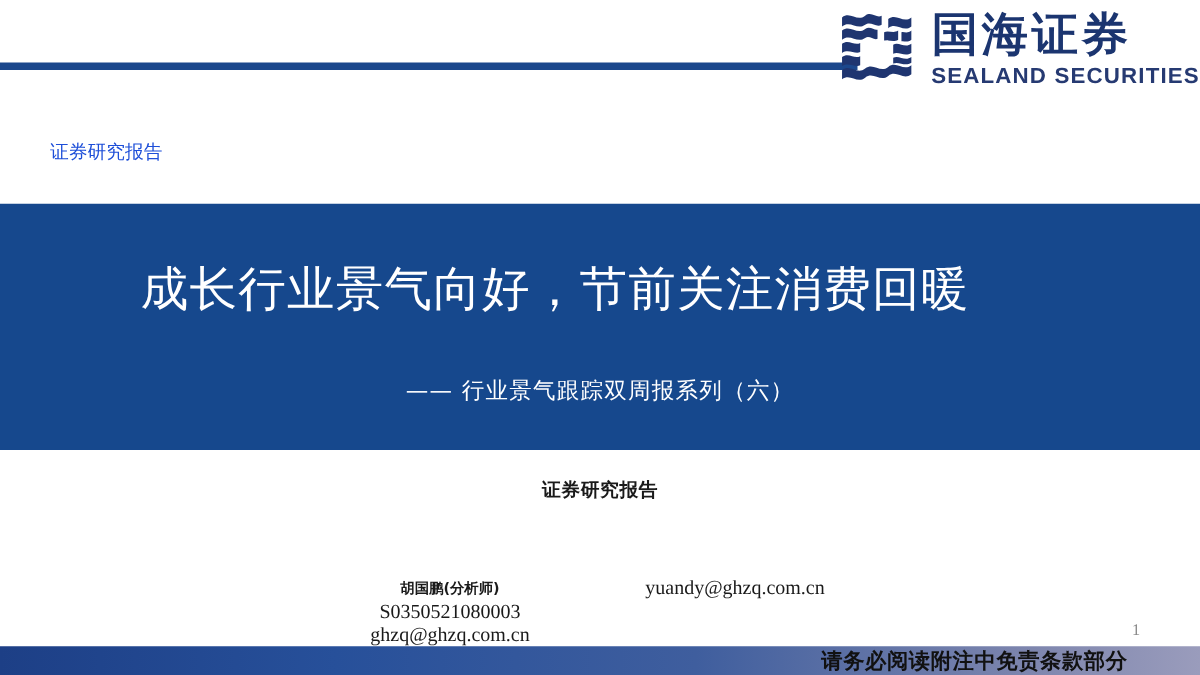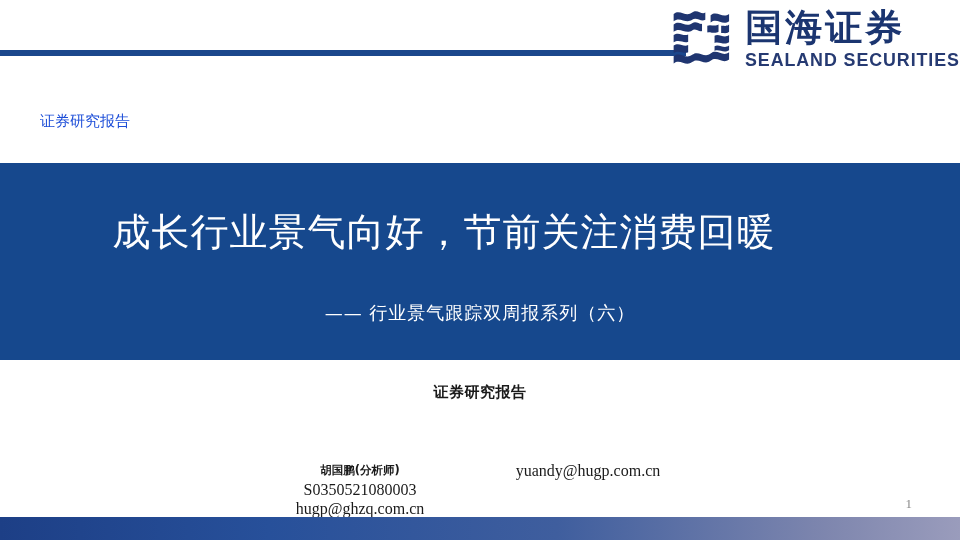--- a/index.html
+++ b/index.html
@@ -230,23 +230,24 @@
     <div class="banner-title">成长行业景气向好，节前关注消费回暖</div>
     <div class="banner-subtitle">—— 行业景气跟踪双周报系列（六）</div>
   </div>
 
   <div class="institute">证券研究报告</div>
 
   <div class="analysts">
     <div class="analyst">
       <div class="an-name">胡国鹏(分析师)</div>
       <div class="an-code">S0350521080003</div>
-      <div class="an-mail">hugp@ghzq.com.cn</div>
+      <div class="an-mail">ghzq@ghzq.com.cn</div>
     </div>
     <div class="analyst">
-      <div class="an-mail">yuandy@hugp.com.cn</div>
+      <div class="an-mail">yuandy@ghzq.com.cn</div>
     </div>
   </div>
 
   <div class="page-number">1</div>
   <div class="footer-bar"></div>
+  <div class="footer-text">请务必阅读附注中免责条款部分</div>
 
 </div>
 
 </body></html>

